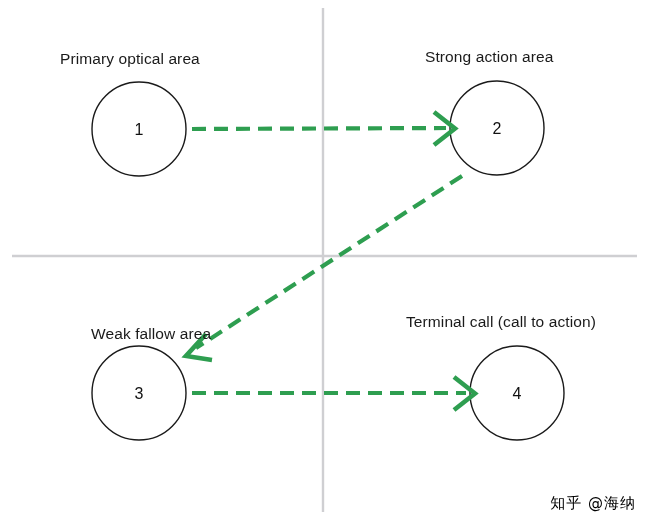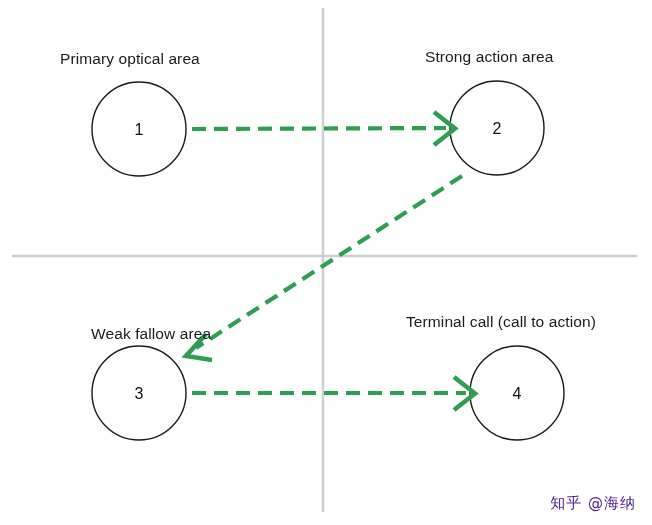--- a/index.html
+++ b/index.html
@@ -36,21 +36,21 @@
     font-size: 16px;
     color: #111111;
     transform: translate(-50%, -50%);
   }
   #watermark {
     position: absolute;
     right: 16px;
     bottom: 12px;
     font-family: "DejaVu Sans", sans-serif;
     font-size: 15px;
-    color: #4c1d95;
+    color: #000000;
     letter-spacing: 1px;
     white-space: nowrap;
     user-select: none;
   }
 </style>
 </head>
 <body>
 
 <div id="canvas">
 

